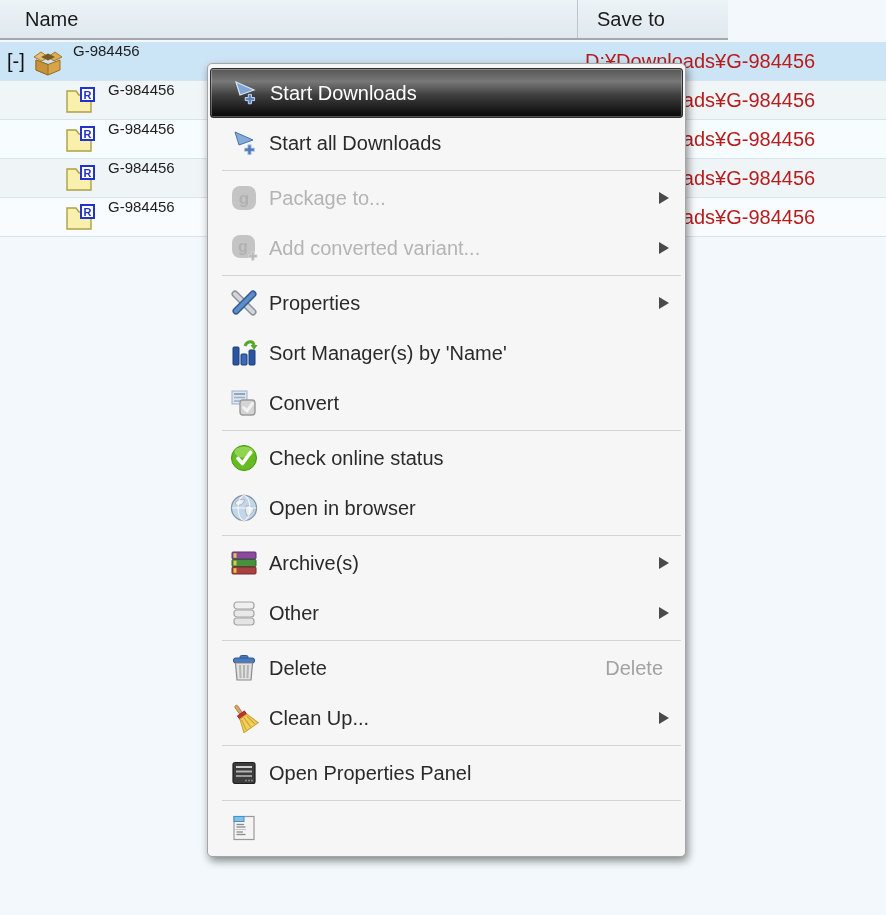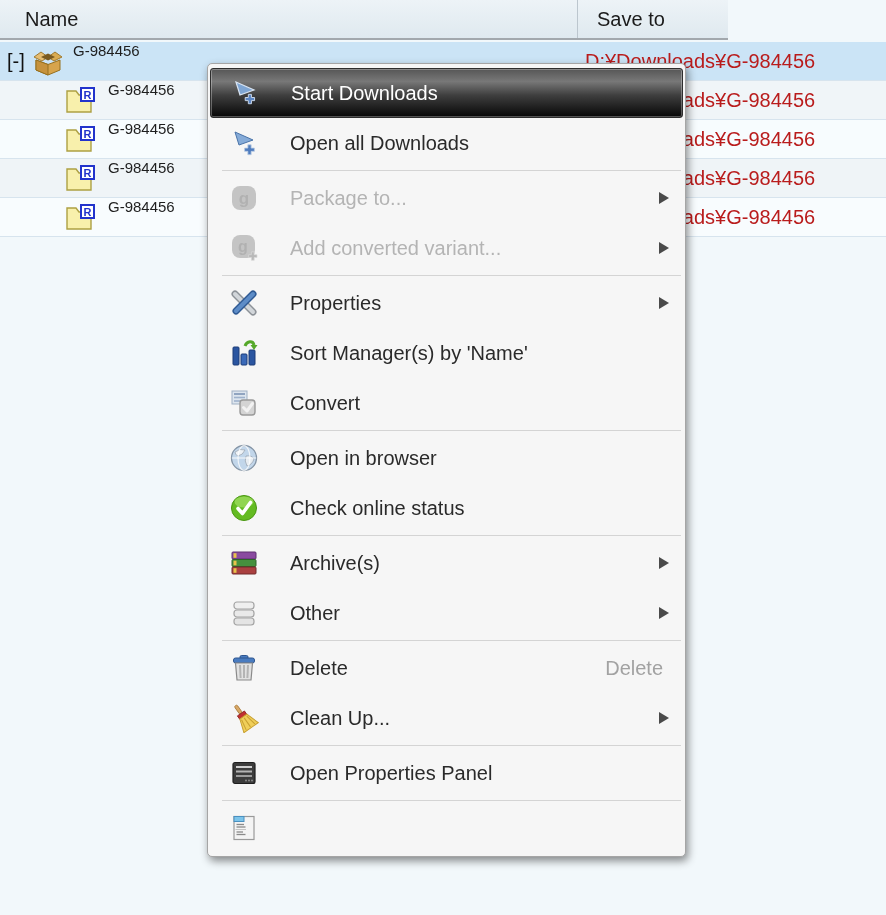--- a/index.html
+++ b/index.html
@@ -45,21 +45,21 @@
     border-radius:5px;
     box-shadow:2px 4px 9px rgba(0,0,0,0.45);
     padding:2px 0 3px 0;
     z-index:10;
   }
   .mi {
     position:relative; height:50px; display:flex; align-items:center;
     padding-right:12px; cursor:default;
   }
   .mi .ic { width:34px; height:32px; margin-left:19px; flex:none; display:flex; align-items:center; justify-content:center; }
-  .mi .lbl { margin-left:29px; font-size:20px; color:#2a2a2a; flex:1; white-space:nowrap; }
+  .mi .lbl { margin-left:8px; font-size:20px; color:#2a2a2a; flex:1; white-space:nowrap; }
   .mi.disabled .lbl { color:#b4b4b4; }
   .mi.disabled .ic { opacity:.55; filter:grayscale(1); }
   .mi .shortcut { font-size:20px; color:#a2a2a2; margin-right:10px; }
   .mi .sub-arrow {
     width:0; height:0; flex:none;
     border-left:10px solid #4a4a4a;
     border-top:6px solid transparent;
     border-bottom:6px solid transparent;
     margin-right:4px;
   }
@@ -161,21 +161,21 @@
     <span class="lbl">Start Downloads</span>
   </div>
 
   <div class="mi">
     <span class="ic">
       <svg width="30" height="30" viewBox="0 0 30 30">
         <polygon points="6,4 24,12 10,17" fill="#85abd8" stroke="#4a73a8" stroke-width="1"></polygon>
         <path d="M15 17 h4 v-4 h4 v4 h4 v4 h-4 v4 h-4 v-4 h-4 z" transform="scale(0.82) translate(4,7.5)" fill="#4f7cbe" stroke="#b9cce4" stroke-width="1"></path>
       </svg>
     </span>
-    <span class="lbl">Open all Downloads</span>
+    <span class="lbl">Start all Downloads</span>
   </div>
 
   <div class="menu-sep"></div>
 
   <div class="mi disabled">
     <span class="ic">
       <svg width="30" height="30" viewBox="0 0 30 30">
         <rect x="3" y="3" width="24" height="24" rx="8" fill="#9c9c9c"></rect>
         <text x="15" y="21" font-size="17" font-weight="bold" fill="#7a7a7a" text-anchor="middle" font-family="Liberation Sans, sans-serif">g</text>
       </svg>
@@ -236,39 +236,39 @@
       </svg>
     </span>
     <span class="lbl">Convert</span>
   </div>
 
   <div class="menu-sep"></div>
 
   <div class="mi">
     <span class="ic">
       <svg width="30" height="30" viewBox="0 0 30 30">
+        <circle cx="15" cy="15" r="12.5" fill="#64bb22" stroke="#489610" stroke-width="1"></circle>
+        <ellipse cx="15" cy="9" rx="9.5" ry="5.5" fill="#9fdd62" opacity="0.75"></ellipse>
+        <path d="M9 15.5 L13.5 20.5 L21.5 9.5" fill="none" stroke="#ffffff" stroke-width="3.6" stroke-linecap="round" stroke-linejoin="round"></path>
+      </svg>
+    </span>
+    <span class="lbl">Check online status</span>
+  </div>
+
+  <div class="mi">
+    <span class="ic">
+      <svg width="30" height="30" viewBox="0 0 30 30">
         <circle cx="15" cy="15" r="12.5" fill="#c2d6ea" stroke="#8494a5" stroke-width="1.3"></circle>
         <path d="M6 9 Q11 5 16 7 Q14 12 9 13 Q6 12 6 9 Z" fill="#eef2f6" stroke="#9aa6b2" stroke-width="0.8"></path>
         <path d="M17 13 Q23 12 25 16 Q23 22 18 23 Q15 18 17 13 Z" fill="#e8edf2" stroke="#9aa6b2" stroke-width="0.8"></path>
         <ellipse cx="15" cy="15" rx="6" ry="12.3" fill="none" stroke="rgba(255,255,255,0.75)" stroke-width="1.2"></ellipse>
         <line x1="2.8" y1="15" x2="27.2" y2="15" stroke="rgba(255,255,255,0.75)" stroke-width="1.2"></line>
       </svg>
     </span>
     <span class="lbl">Open in browser</span>
-  </div>
-
-  <div class="mi">
-    <span class="ic">
-      <svg width="30" height="30" viewBox="0 0 30 30">
-        <circle cx="15" cy="15" r="12.5" fill="#64bb22" stroke="#489610" stroke-width="1"></circle>
-        <ellipse cx="15" cy="9" rx="9.5" ry="5.5" fill="#9fdd62" opacity="0.75"></ellipse>
-        <path d="M9 15.5 L13.5 20.5 L21.5 9.5" fill="none" stroke="#ffffff" stroke-width="3.6" stroke-linecap="round" stroke-linejoin="round"></path>
-      </svg>
-    </span>
-    <span class="lbl">Check online status</span>
   </div>
 
   <div class="menu-sep"></div>
 
   <div class="mi">
     <span class="ic">
       <svg width="30" height="30" viewBox="0 0 30 30">
         <rect x="3" y="4" width="24" height="7" rx="1" fill="#8a4aa0" stroke="#5e3070" stroke-width="1"></rect>
         <rect x="4.5" y="5.2" width="3" height="4.6" fill="#e8c24a"></rect>
         <rect x="3" y="11.5" width="24" height="7" rx="1" fill="#46903e" stroke="#2d6428" stroke-width="1"></rect>

